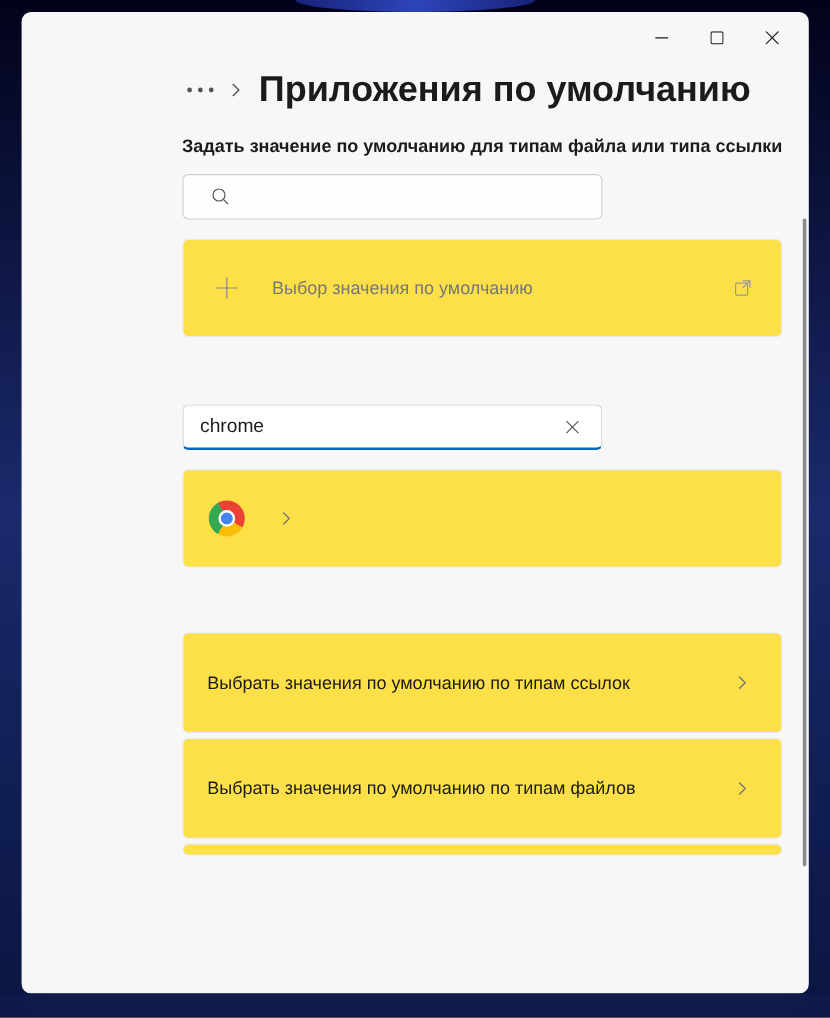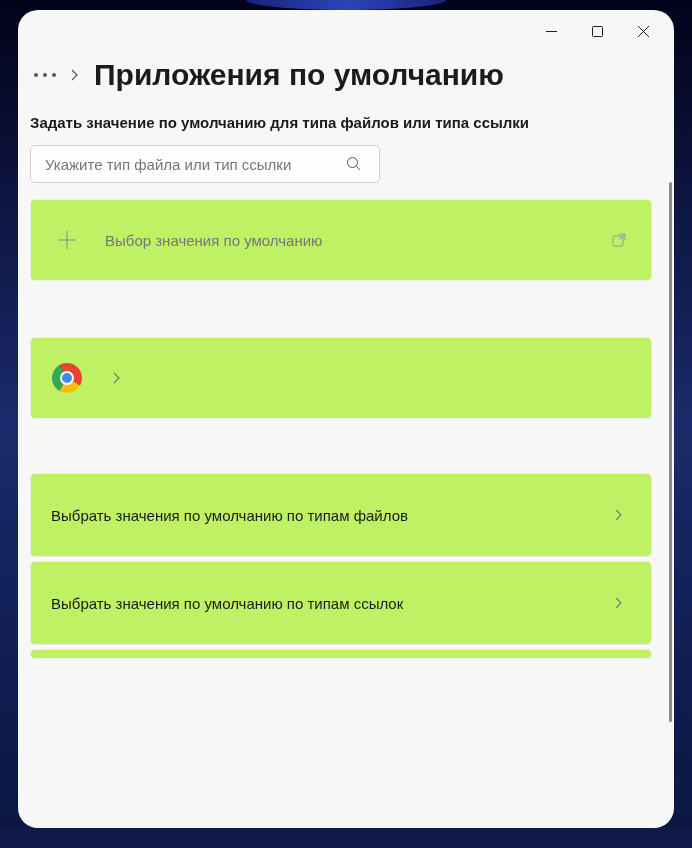--- a/index.html
+++ b/index.html
@@ -22,24 +22,25 @@
       background: radial-gradient(circle, #4060ff 0%, #2030a0 100%);
       opacity: 0.7;
     }
     .window {
       position: absolute;
       top: 10px;
       left: 18px;
       right: 18px;
       bottom: 20px;
       background: #f7f7f7;
-      border-radius: 20px;
+      border-radius: 8px;
       overflow: hidden;
       display: flex;
       flex-direction: column;
+      align-items: flex-end;
     }
     .titlebar {
       height: 42px;
       display: flex;
       justify-content: flex-end;
       align-items: center;
       padding-right: 8px;
     }
     .titlebar-btn {
       width: 46px;
@@ -129,21 +130,21 @@
       background: transparent;
       color: #1b1b1b;
     }
     .clear-btn {
       width: 32px;
       display: flex;
       justify-content: center;
       cursor: pointer;
     }
     .card {
-      background: #bef264;
+      background: #fde047;
       border: 1px solid #eaeaea;
       border-radius: 5px;
       display: flex;
       align-items: center;
       padding: 0 20px;
       height: 82px;
       margin-bottom: 4px;
       cursor: pointer;
     }
     .card-icon {
@@ -222,24 +223,23 @@
             <div class="dot"></div>
       </div>
       <div class="chev">
         <svg width="10" height="14" viewBox="0 0 10 14">
               <path d="M2 2 L7 7 L2 12" fill="none" stroke="#555" stroke-width="1.2"></path>
             </svg>
       </div>
       <h1 class="page-title">Приложения по умолчанию</h1>
     </div>
 
-    <div class="section-label">Задать значение по умолчанию для типа файлов или типа ссылки</div>
+    <div class="section-label">Задать значение по умолчанию для типам файла или типа ссылки</div>
 
     <div class="searchbox">
-      <input type="text" placeholder="Укажите тип файла или тип ссылки" style="">
       <div class="search-icon-slot">
         <svg width="16" height="16" viewBox="0 0 16 16">
               <circle cx="6.5" cy="6.5" r="5" fill="none" stroke="#555" stroke-width="1"></circle>
               <line x1="10.5" y1="10.5" x2="14" y2="14" stroke="#555" stroke-width="1"></line>
             </svg>
       </div>
     </div>
 
     <div class="card">
       <div class="card-icon">
@@ -254,54 +254,63 @@
               <rect x="2" y="4" width="10" height="10" fill="none" stroke="#999" stroke-width="1" rx="1"></rect>
               <path d="M8 2 L14 2 L14 8" fill="none" stroke="#999" stroke-width="1"></path>
               <line x1="14" y1="2" x2="8" y2="8" stroke="#999" stroke-width="1"></line>
             </svg>
       </div>
     </div>
 
     <div class="section-gap"></div>
 
 
+    <div class="searchbox-active">
+      <input type="text" value="chrome" style="">
+      <div class="clear-btn">
+        <svg width="12" height="12" viewBox="0 0 12 12">
+              <line x1="1" y1="1" x2="11" y2="11" stroke="#555" stroke-width="1"></line>
+              <line x1="11" y1="1" x2="1" y2="11" stroke="#555" stroke-width="1"></line>
+            </svg>
+      </div>
+    </div>
 
     <div class="card">
       <div class="card-icon">
         <div class="chrome-circle">
               <div class="chrome-inner"></div>
             </div>
       </div>
       <div class="card-end">
         <svg width="10" height="14" viewBox="0 0 10 14">
               <path d="M2 2 L7 7 L2 12" fill="none" stroke="#777" stroke-width="1.2"></path>
             </svg>
       </div>
     </div>
 
     <div class="section-gap-sm"></div>
 
 
     <div class="card" style="height:84px">
+      <div class="card-label">Выбрать значения по умолчанию по типам ссылок</div>
+      <div class="card-end">
+        <svg width="10" height="14" viewBox="0 0 10 14">
+              <path d="M2 2 L7 7 L2 12" fill="none" stroke="#777" stroke-width="1.2"></path>
+            </svg>
+      </div>
+    </div>
+
+    <div class="card" style="height:84px">
       <div class="card-label">Выбрать значения по умолчанию по типам файлов</div>
       <div class="card-end">
         <svg width="10" height="14" viewBox="0 0 10 14">
               <path d="M2 2 L7 7 L2 12" fill="none" stroke="#777" stroke-width="1.2"></path>
             </svg>
       </div>
     </div>
 
-    <div class="card" style="height:84px">
-      <div class="card-label">Выбрать значения по умолчанию по типам ссылок</div>
-      <div class="card-end">
-        <svg width="10" height="14" viewBox="0 0 10 14">
-              <path d="M2 2 L7 7 L2 12" fill="none" stroke="#777" stroke-width="1.2"></path>
-            </svg>
-      </div>
-    </div>
-
     <div class="card" style="height:10px;padding:0"></div>
 
     </div>
   </div>
 </div>
 
 <div class="taskbar"></div>
 
 </body></html>

